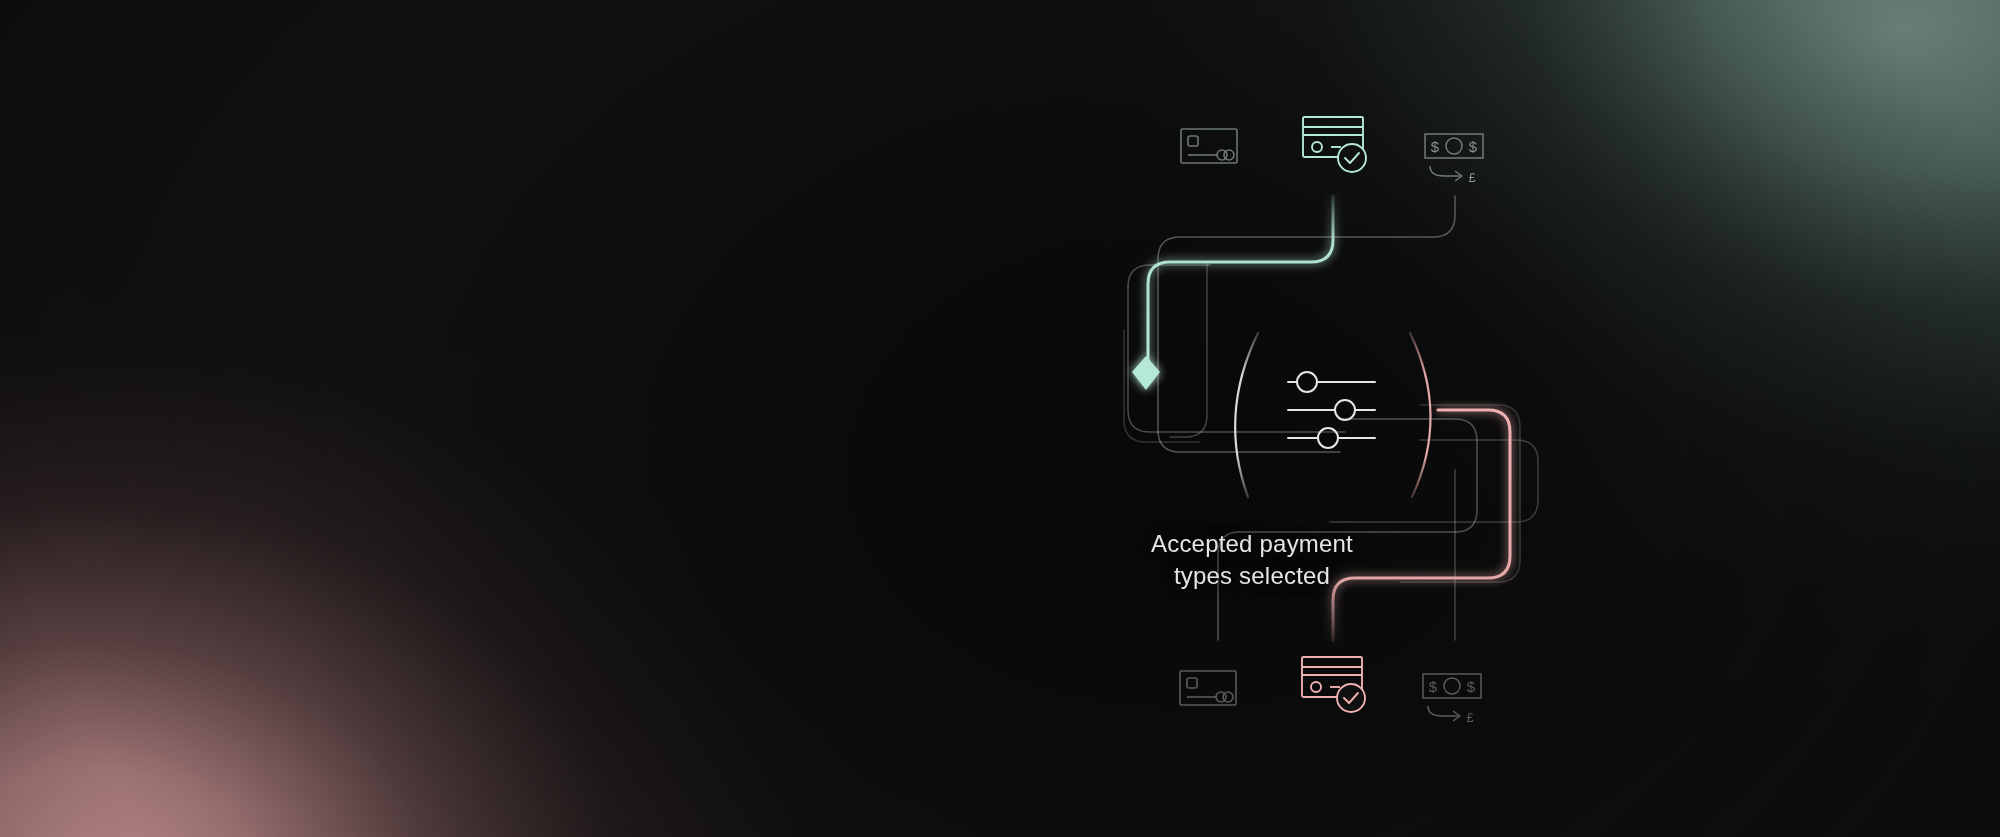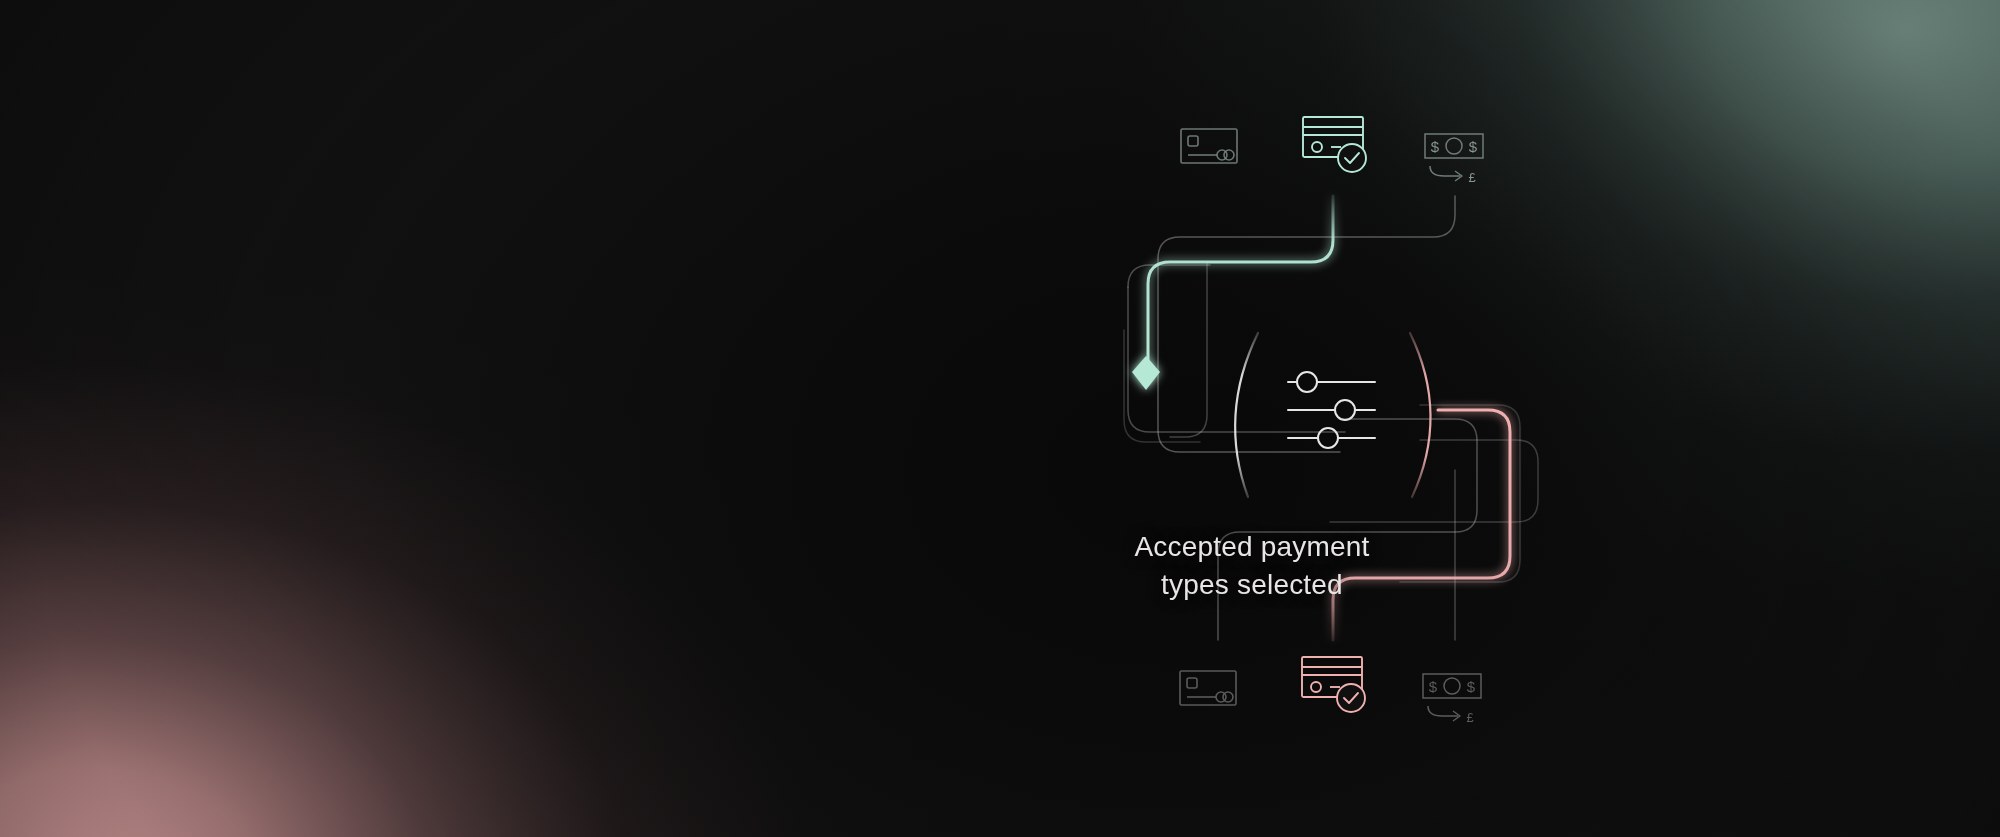--- a/index.html
+++ b/index.html
@@ -47,21 +47,21 @@
   
   #diagram { position:absolute; inset:0; }
 
   
   #caption {
     position:absolute;
     left:1082px; top:528px;
     width:340px;
     text-align:center;
     color:#e8e6e4;
-    font-size:28px;
+    font-size:24px;
     line-height:1.34;
     letter-spacing:0.2px;
     white-space:pre-line;
     text-shadow:0 0 14px rgba(0,0,0,0.55);
   }
 </style>
 </head>
 <body>
 
 <div id="stage">

